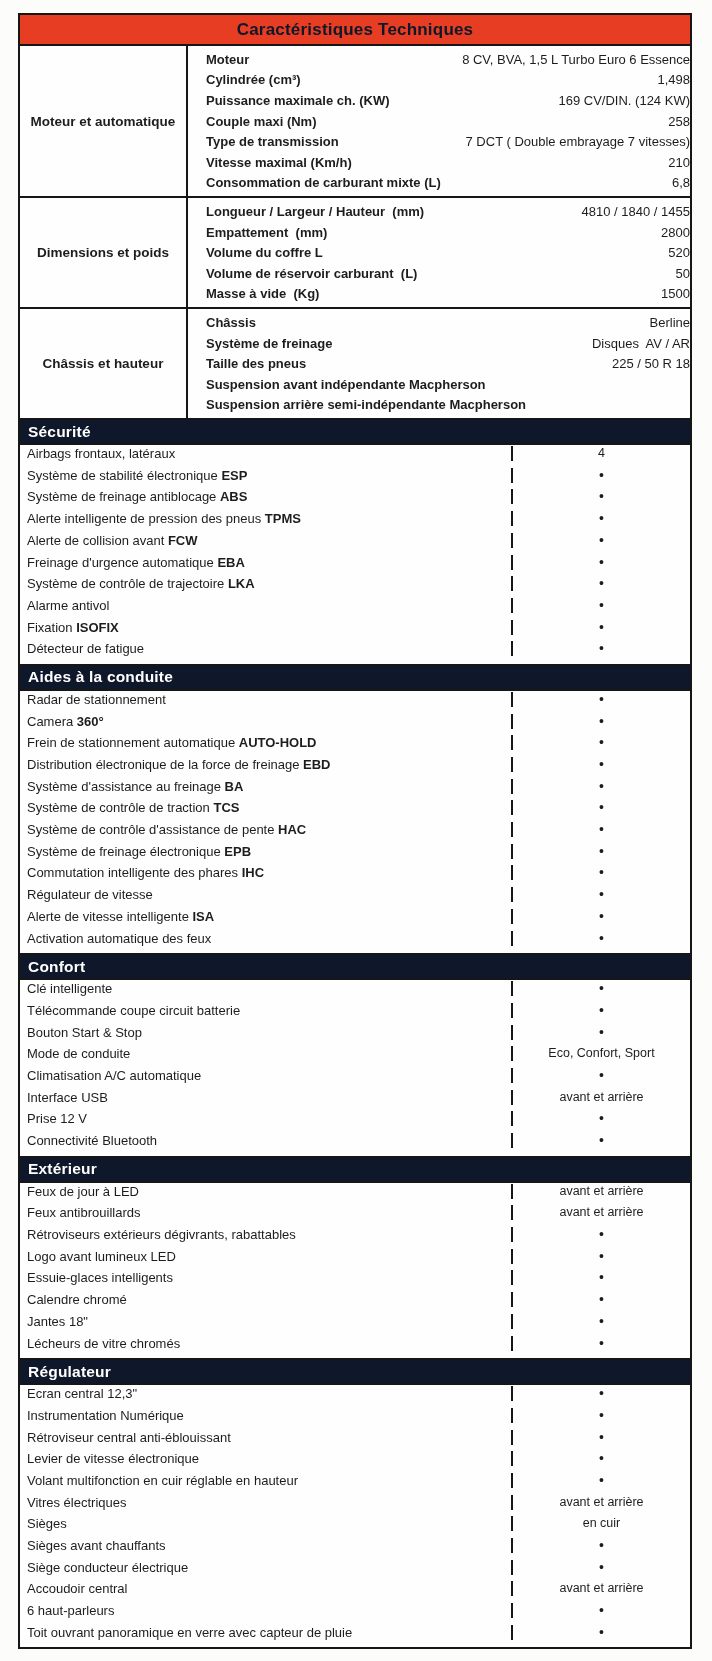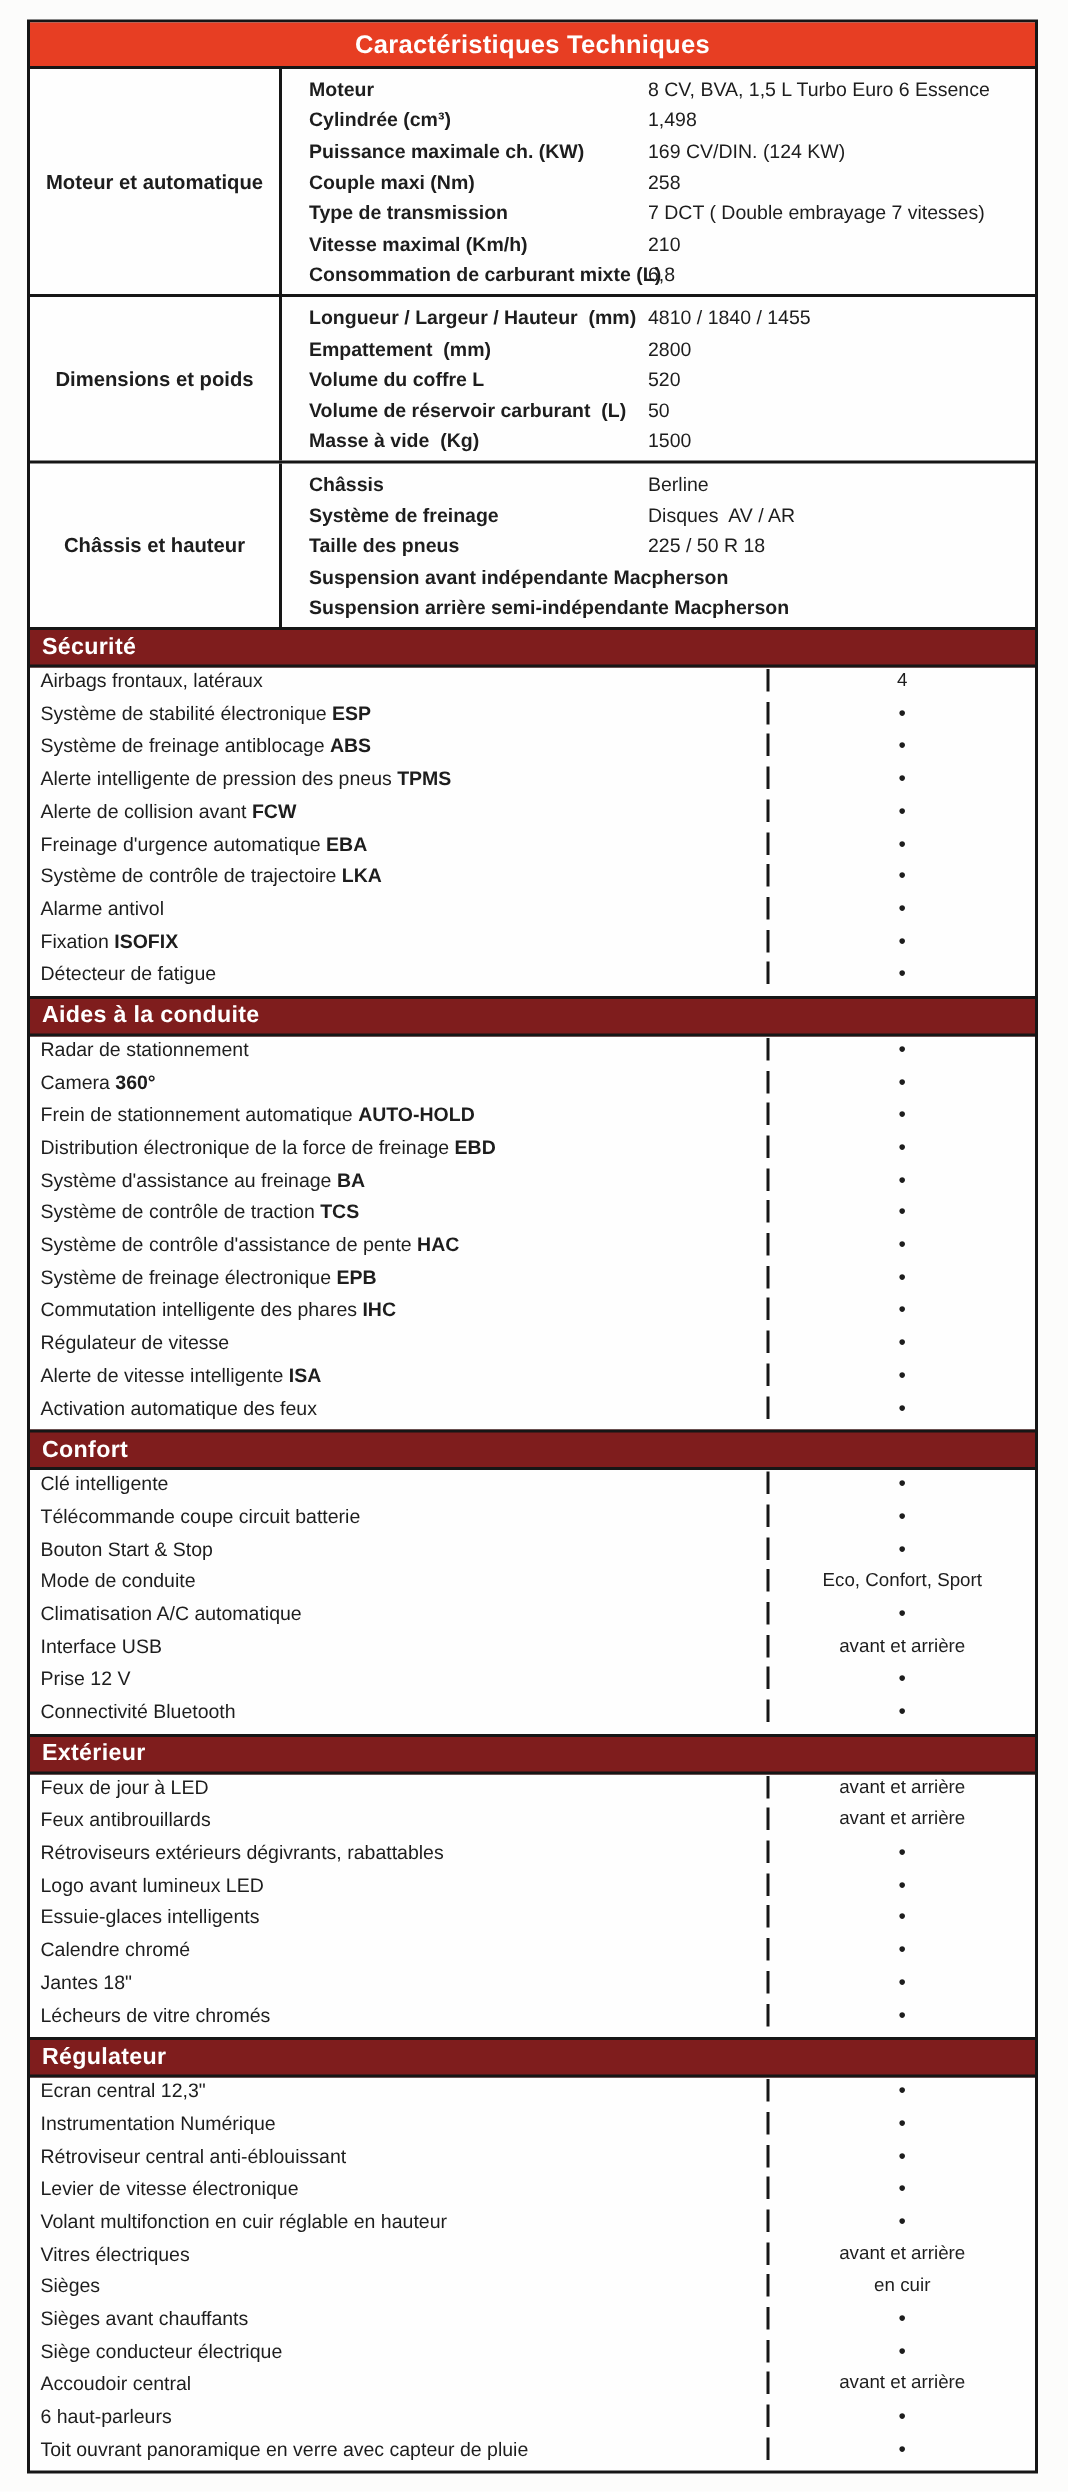--- a/index.html
+++ b/index.html
@@ -17,40 +17,40 @@
     background:#fefefe;
     display:flex;flex-direction:column;
     box-sizing:border-box;
   }
   
   .title-bar{
     height:29px;background:#e73e23;
     border-bottom:2.5px solid #161616;
     display:flex;align-items:center;justify-content:center;
   }
-  .title-bar span{color:#ffffff;font-weight:bold;font-size:17px;letter-spacing:.2px;}
+  .title-bar span{color:#0f172a;font-weight:bold;font-size:17px;letter-spacing:.2px;}
   
   .spec-group{display:flex;}
   .spec-group + .spec-group{border-top:2px solid #161616;}
   .group-name-cell{
     width:166px;border-right:2px solid #161616;
     display:flex;align-items:center;justify-content:center;
     font-weight:bold;font-size:13.5px;text-align:center;
     flex-shrink:0;
   }
   .group-rows{flex:1;padding:3px 0;min-width:0;}
   .spec-row{height:20.6px;display:flex;align-items:center;}
   .spec-label{
     width:226px;padding-left:18px;flex-shrink:0;
     font-weight:bold;font-size:13px;white-space:pre;
   }
-  .spec-value{flex:1;text-align:left;font-size:13px;white-space:pre;}
+  .spec-value{flex:1;text-align:right;font-size:13px;white-space:pre;}
   
   .section-banner{
-    height:23px;background:#7f1d1d;
+    height:23px;background:#0f172a;
     border-top:2.5px solid #161616;
     border-bottom:2.5px solid #161616;
     display:flex;align-items:center;padding-left:8px;
   }
   .banner-text{color:#fff;font-weight:bold;font-size:15.5px;letter-spacing:.2px;}
   
   .section-rows{padding:1px 0;}
   .feature-row{height:21.7px;display:flex;align-items:flex-start;}
   .feature-label-cell{
     flex:1;min-width:0;

